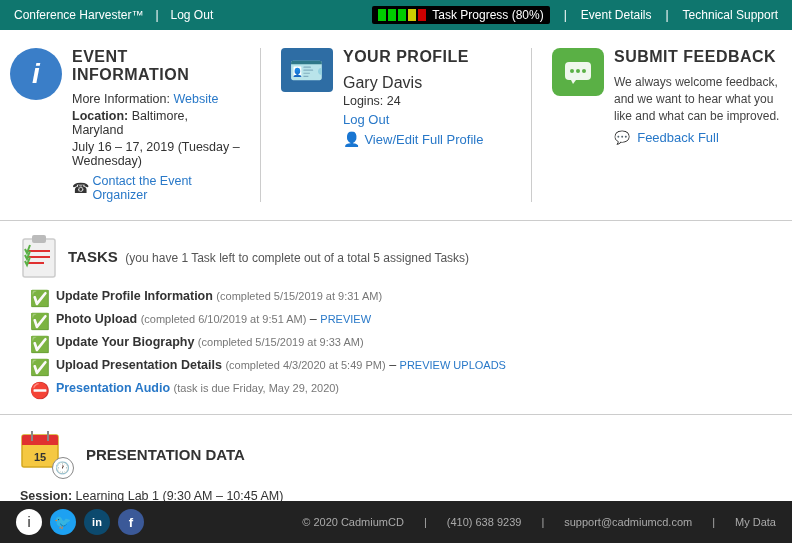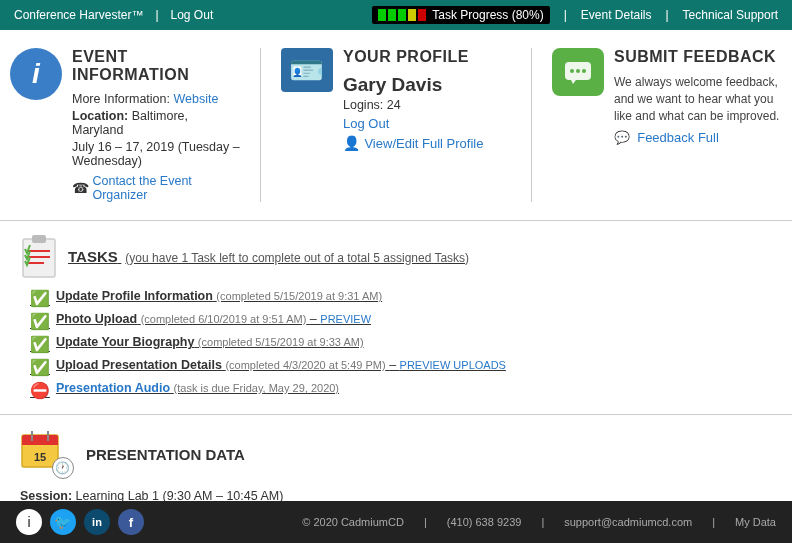--- a/index.html
+++ b/index.html
@@ -80,21 +80,20 @@
       position: relative;
     }
 
     
     a, .link { color: #2878c8; text-decoration: none; cursor: pointer; }
 
     
     .tasks-section {
       padding: 12px 28px 10px 20px;
       border-bottom: 1px solid #ccc;
-      text-decoration: underline;
     }
     .tasks-header {
       display: flex; align-items: center; gap: 10px; margin-bottom: 10px;
     }
     .tasks-title { font-size: 15px; font-weight: bold; text-transform: uppercase; }
     .tasks-subtitle { font-size: 12px; font-weight: normal; color: #555; margin-left: 4px; }
     .task-list { list-style: none; padding-left: 10px; }
     .task-item { display: flex; align-items: flex-start; gap: 6px; margin-bottom: 4px; font-size: 12.5px; }
     .task-status-ok {
       color: #5ab045; font-size: 16px; flex-shrink: 0; margin-top: 0px;
@@ -206,21 +205,21 @@
     </div>
 
     <div class="section-divider"></div>
 
     <div class="header-section">
       <div class="header-section-icon">
         <div class="icon-id" style="font-size:28px;">🪪</div>
       </div>
       <div class="header-section-content">
         <div class="section-title">YOUR PROFILE</div>
-        <div style="font-size:19px; font-weight:bold; margin-bottom:2px;">Gary Davis</div>
+        <div style="font-size:16px; font-weight:normal; margin-bottom:2px;">Gary Davis</div>
         <div style="font-size:12.5px; margin-bottom:4px;">
           <span>Logins:</span>
           <span>24</span>
         </div>
         <div style="margin-bottom:4px;">
           <a>Log Out</a>
         </div>
         <div style="display:flex; align-items:center; gap:4px;">
           <span style="font-size:14px; color:#555;">👤</span>
           <a>View/Edit Full Profile</a>

